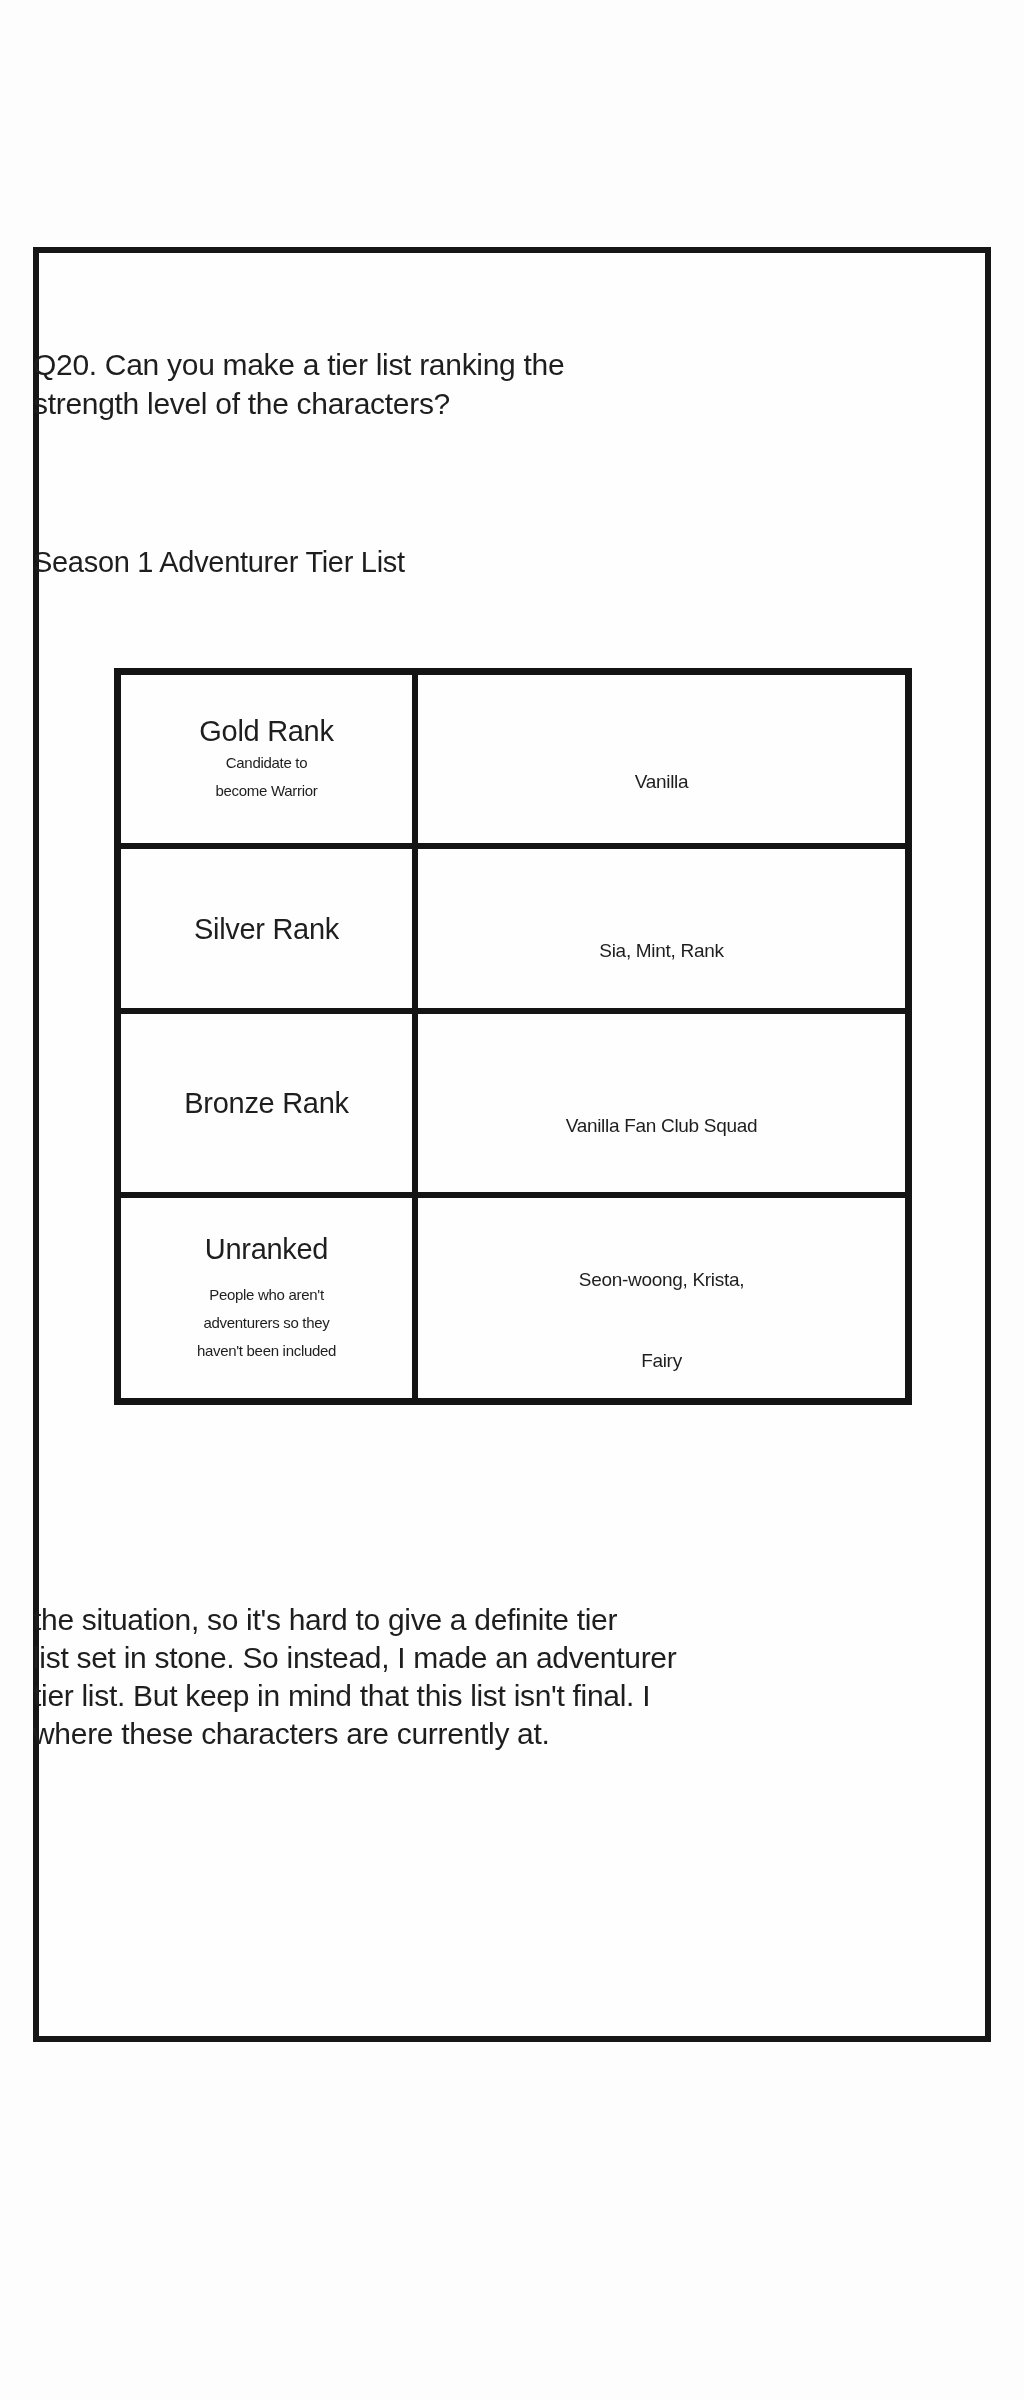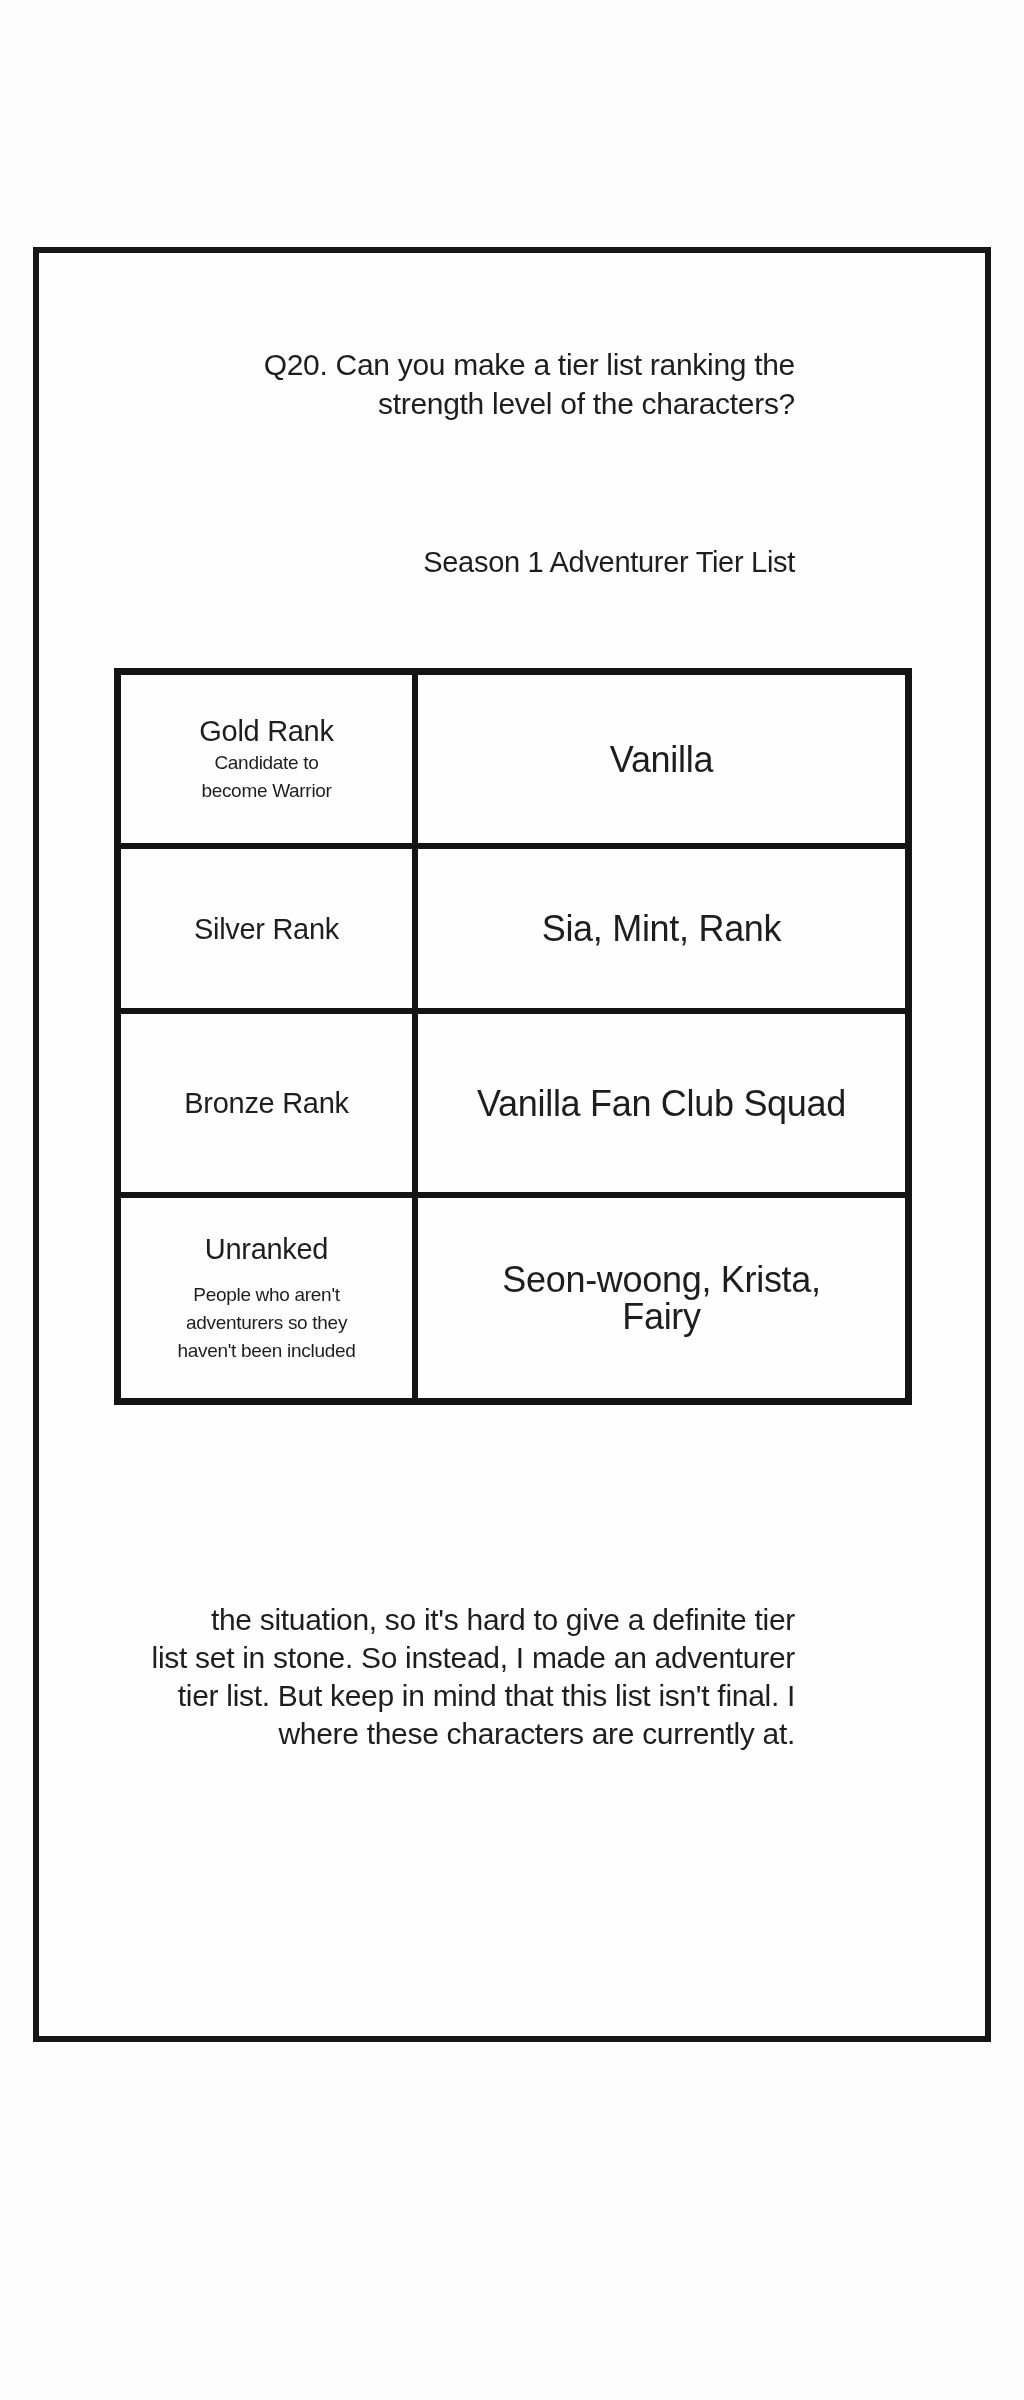--- a/index.html
+++ b/index.html
@@ -24,21 +24,21 @@
     height: 1795px;
     border: 6px solid #161616;
     background: #fefefe;
     box-sizing: border-box;
   }
 
   .centered-block {
     position: absolute;
     left: 33px;
     width: 762px;
-    text-align: right;
+    text-align: left;
     letter-spacing: -0.3px;
   }
 
   .question {
     top: 345px;
     font-size: 30px;
     line-height: 39px;
   }
 
   .list-title {
@@ -83,29 +83,30 @@
   }
   .cell.row-divider {
     border-bottom: 6px solid #141414;
   }
 
   .rank-label {
     font-size: 29px;
     line-height: 36px;
   }
   .rank-note {
-    font-size: 19px;
+    font-size: 15px;
     line-height: 28px;
   }
   .rank-note.gap-above {
     margin-top: 14px;
   }
   .members-line {
-    font-size: 36px;
+    font-size: 19px;
     line-height: 37px;
+    margin-top: 44px;
   }
 </style>
 </head>
 <body>
 
 <div class="panel"></div>
 
 <div class="centered-block question">
   <div>Q20. Can you make a tier list ranking the</div>
   <div>strength level of the characters?</div>

